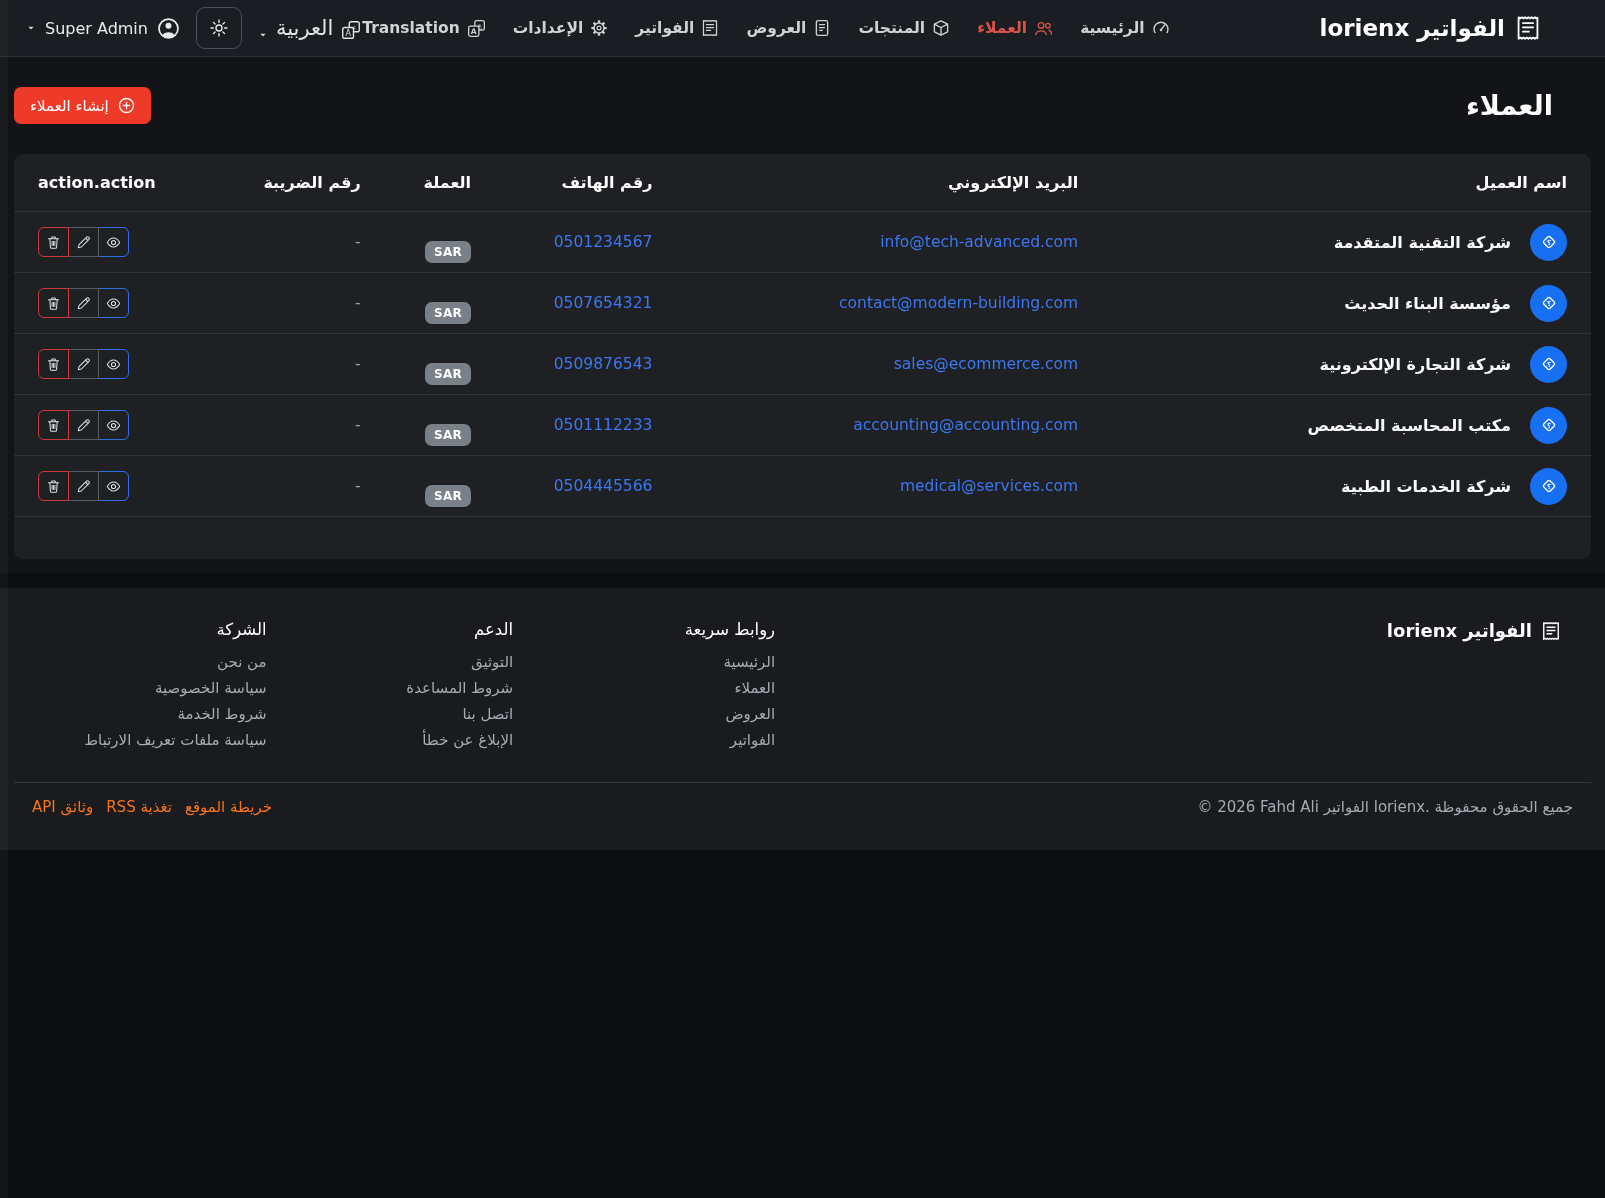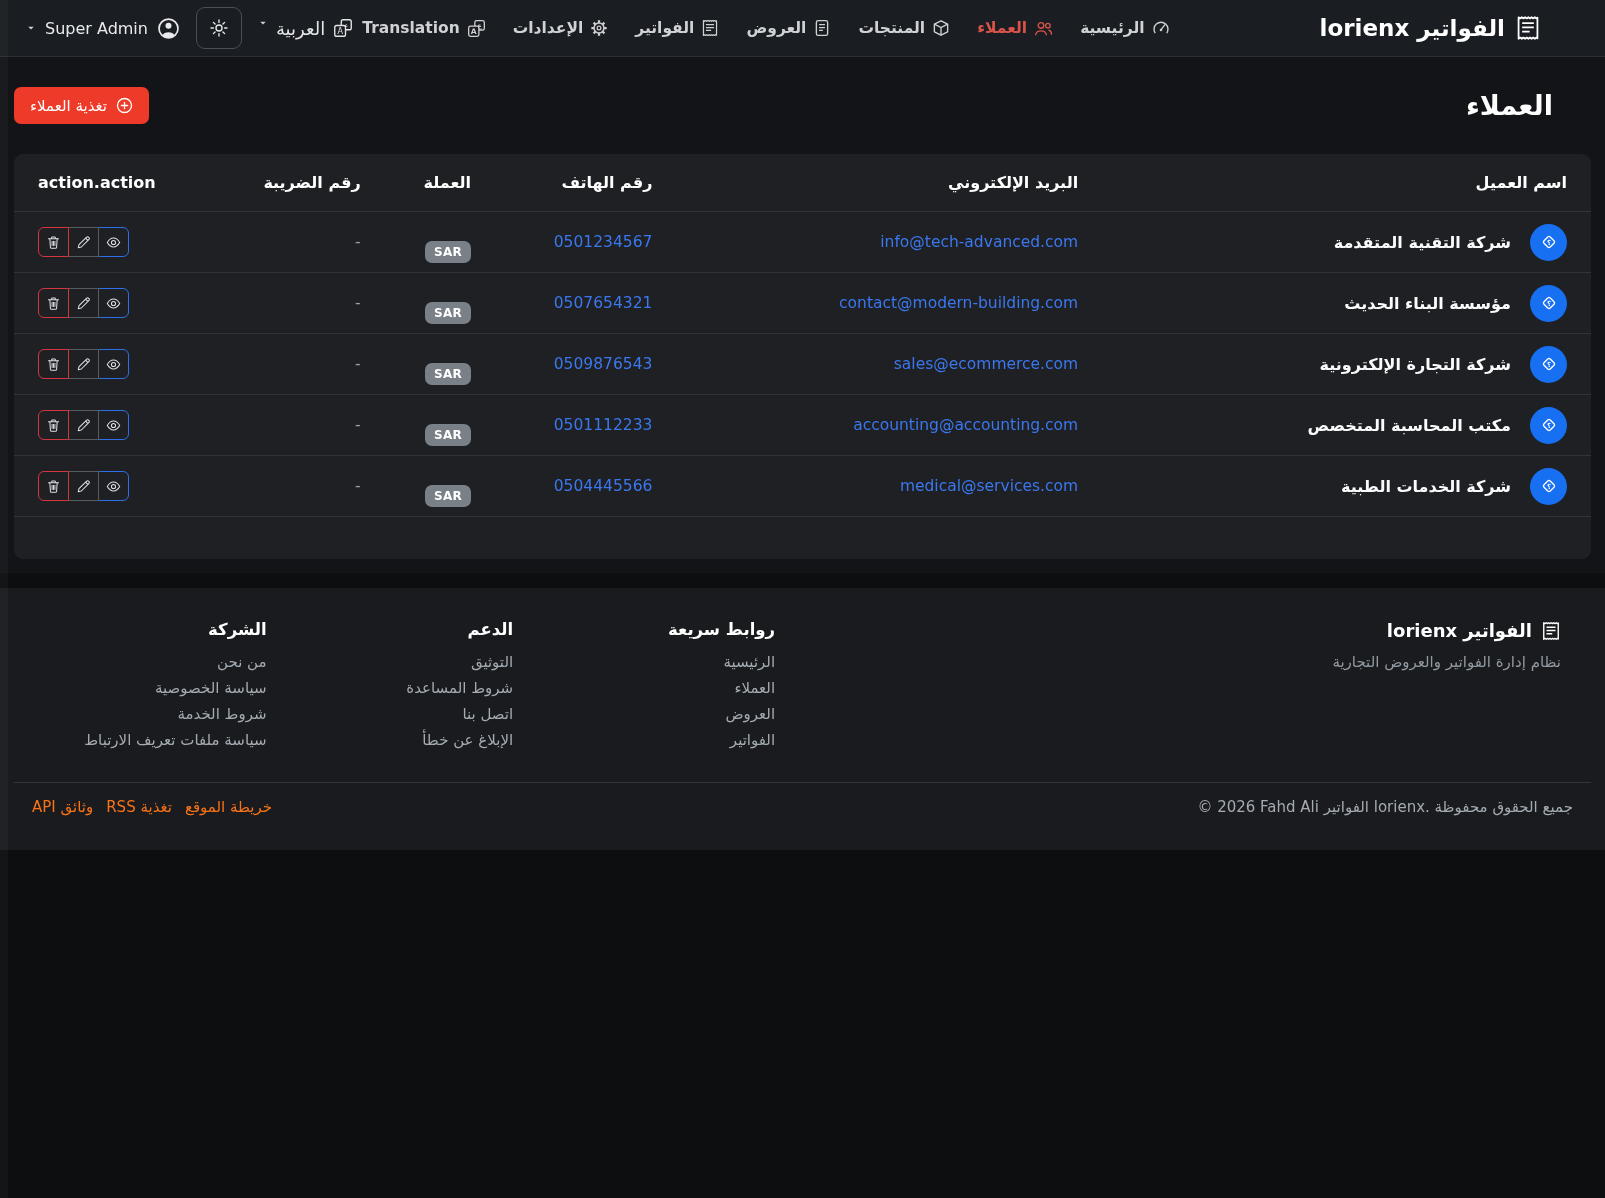--- a/index.html
+++ b/index.html
@@ -21,21 +21,21 @@
   .navbar {
     height:57px; background:#1a1d21; border-bottom:1px solid #2a2e33;
     display:flex; align-items:center; padding:0 64px 0 26px;
   }
   .brand { display:flex; align-items:center; gap:10px; color:#fff; font-size:23px; font-weight:bold; margin-left:150px; white-space:nowrap; }
   .brand .ic { color:#fff; }
   .nav-items { display:flex; align-items:center; gap:27px; white-space:nowrap; }
   .nav-item { display:flex; align-items:center; gap:7px; color:#cfd1d4; font-size:15.5px; cursor:pointer; text-decoration:none;font-weight:bold; }
   .nav-item.active { color:var(--nav-active-red,#d9534a); }
   .nav-left { margin-right:auto; display:flex; align-items:center; gap:16px; }
-  .lang-select { display:flex; align-items:flex-start; gap:8px; color:#e2e4e6; font-size:18px; cursor:pointer; }
+  .lang-select { display:flex; align-items:flex-end; gap:8px; color:#e2e4e6; font-size:21px; cursor:pointer; }
   .caret { color:#cfd1d4; }
   .theme-btn {
     width:46px; height:42px; background:transparent; border:1px solid #4a5056; border-radius:9px;
     display:flex; align-items:center; justify-content:center; color:#e8eaed; cursor:pointer;
   }
   .user-menu { display:flex; align-items:center; gap:9px; color:#e8eaed; font-size:16px; cursor:pointer; }
 
   
   .main { background:#131417; padding:30px 0 14px; }
   .page-head { display:flex; align-items:center; justify-content:space-between; padding:0 52px 0 14px; margin-bottom:30px; }
@@ -72,21 +72,21 @@
   
   .footer { background:#191b1e; margin-top:15px; padding:32px 32px 34px; }
   .footer-cols { display:flex; }
   .fcol { padding:0 12px; }
   .fcol-brand { flex:0 0 51%; }
   .fcol-quick { flex:0 0 17%; }
   .fcol-support { flex:0 0 16%; }
   .fcol-company { flex:0 0 16%; }
   .fbrand { display:flex; align-items:center; gap:9px; font-size:18px; font-weight:bold; color:#fff; }
   .fdesc { margin-top:12px; color:#9299a1; font-size:15px; }
-  .ftitle { font-size:16.5px; font-weight:bold; color:#fff; margin-bottom:13px; }
+  .ftitle { font-size:16.5px; font-weight:normal; color:#fff; margin-bottom:13px; }
   .flist { list-style:none; }
   .flist li { margin-bottom:7px; }
   .flist a { color:#a4abb2; font-size:15px; text-decoration:none; cursor:pointer; }
   .fhr { border:none; border-top:1px solid #32363b; margin:26px -18px 15px; }
   .fbottom { display:flex; align-items:center; justify-content:space-between; }
   .copyright { direction:ltr; text-align:right; color:#a4abb2; font-size:15px; }
   .bottom-links { display:flex; gap:13px; padding-right:0; }
   .bottom-links a { color:#f97316; font-size:15px; text-decoration:none; white-space:nowrap; }
 </style>
 </head>
@@ -251,21 +251,21 @@
   </div>
 </nav>
 
 <main class="main">
   <div class="page-head">
     <h1 class="page-title">العملاء</h1>
     <button class="btn-create">
       <svg class="ic" width="17" height="17">
           <use href="#i-plus-circle"></use>
         </svg>
-      <span>تغذية العملاء</span>
+      <span>إنشاء العملاء</span>
     </button>
   </div>
 
   <div class="card">
     <table>
       <colgroup>
           <col class="c-name">
           <col class="c-email">
           <col class="c-phone">
           <col class="c-cur">
@@ -460,21 +460,20 @@
 
 <footer class="footer">
   <div class="footer-cols">
     <div class="fcol fcol-brand">
       <div class="fbrand">
         <svg class="ic" width="20" height="20">
             <use href="#i-receipt"></use>
           </svg>
         <span>الفواتير lorienx</span>
       </div>
-      <div class="fdesc">نظام إدارة الفواتير والعروض التجارية</div>
     </div>
     <div class="fcol fcol-quick">
       <div class="ftitle">روابط سريعة</div>
       <ul class="flist">
         <li><a>الرئيسية</a></li>
         <li><a>العملاء</a></li>
         <li><a>العروض</a></li>
         <li><a>الفواتير</a></li>
       </ul>
     </div>

